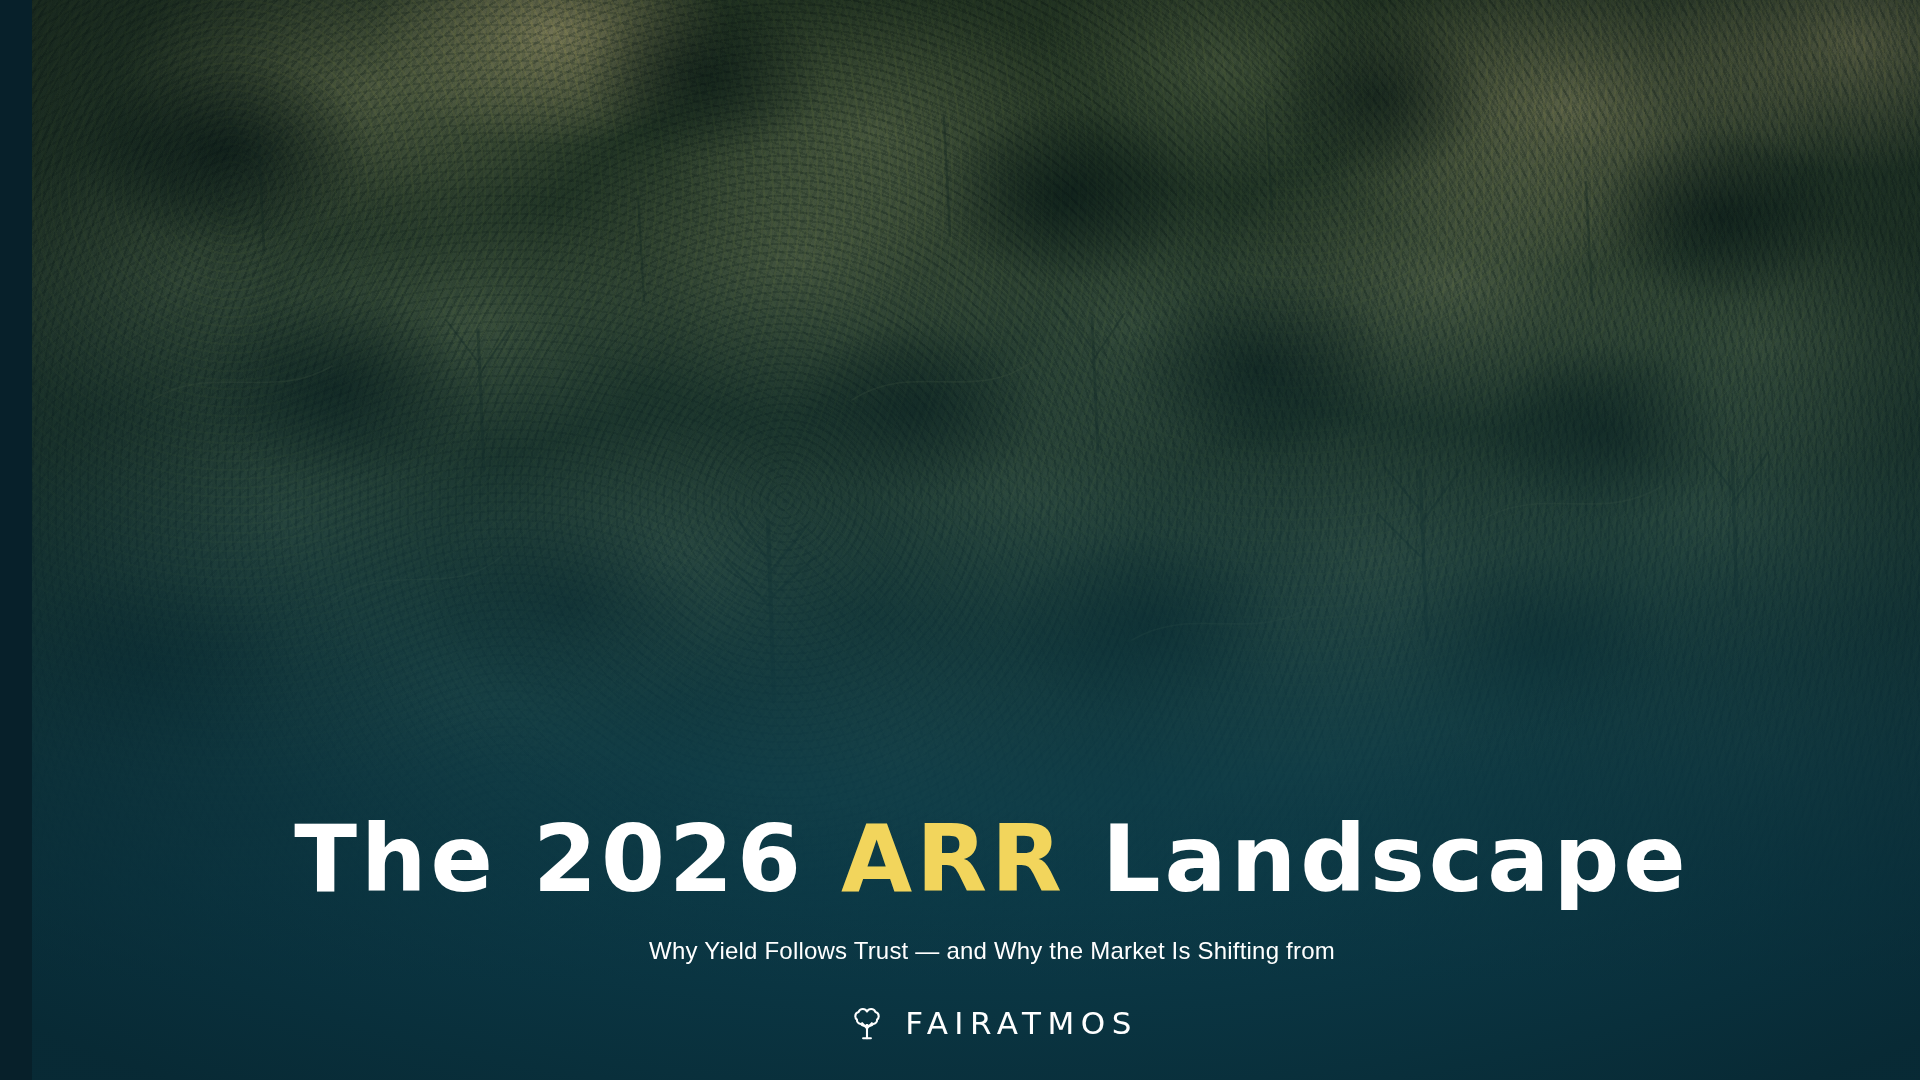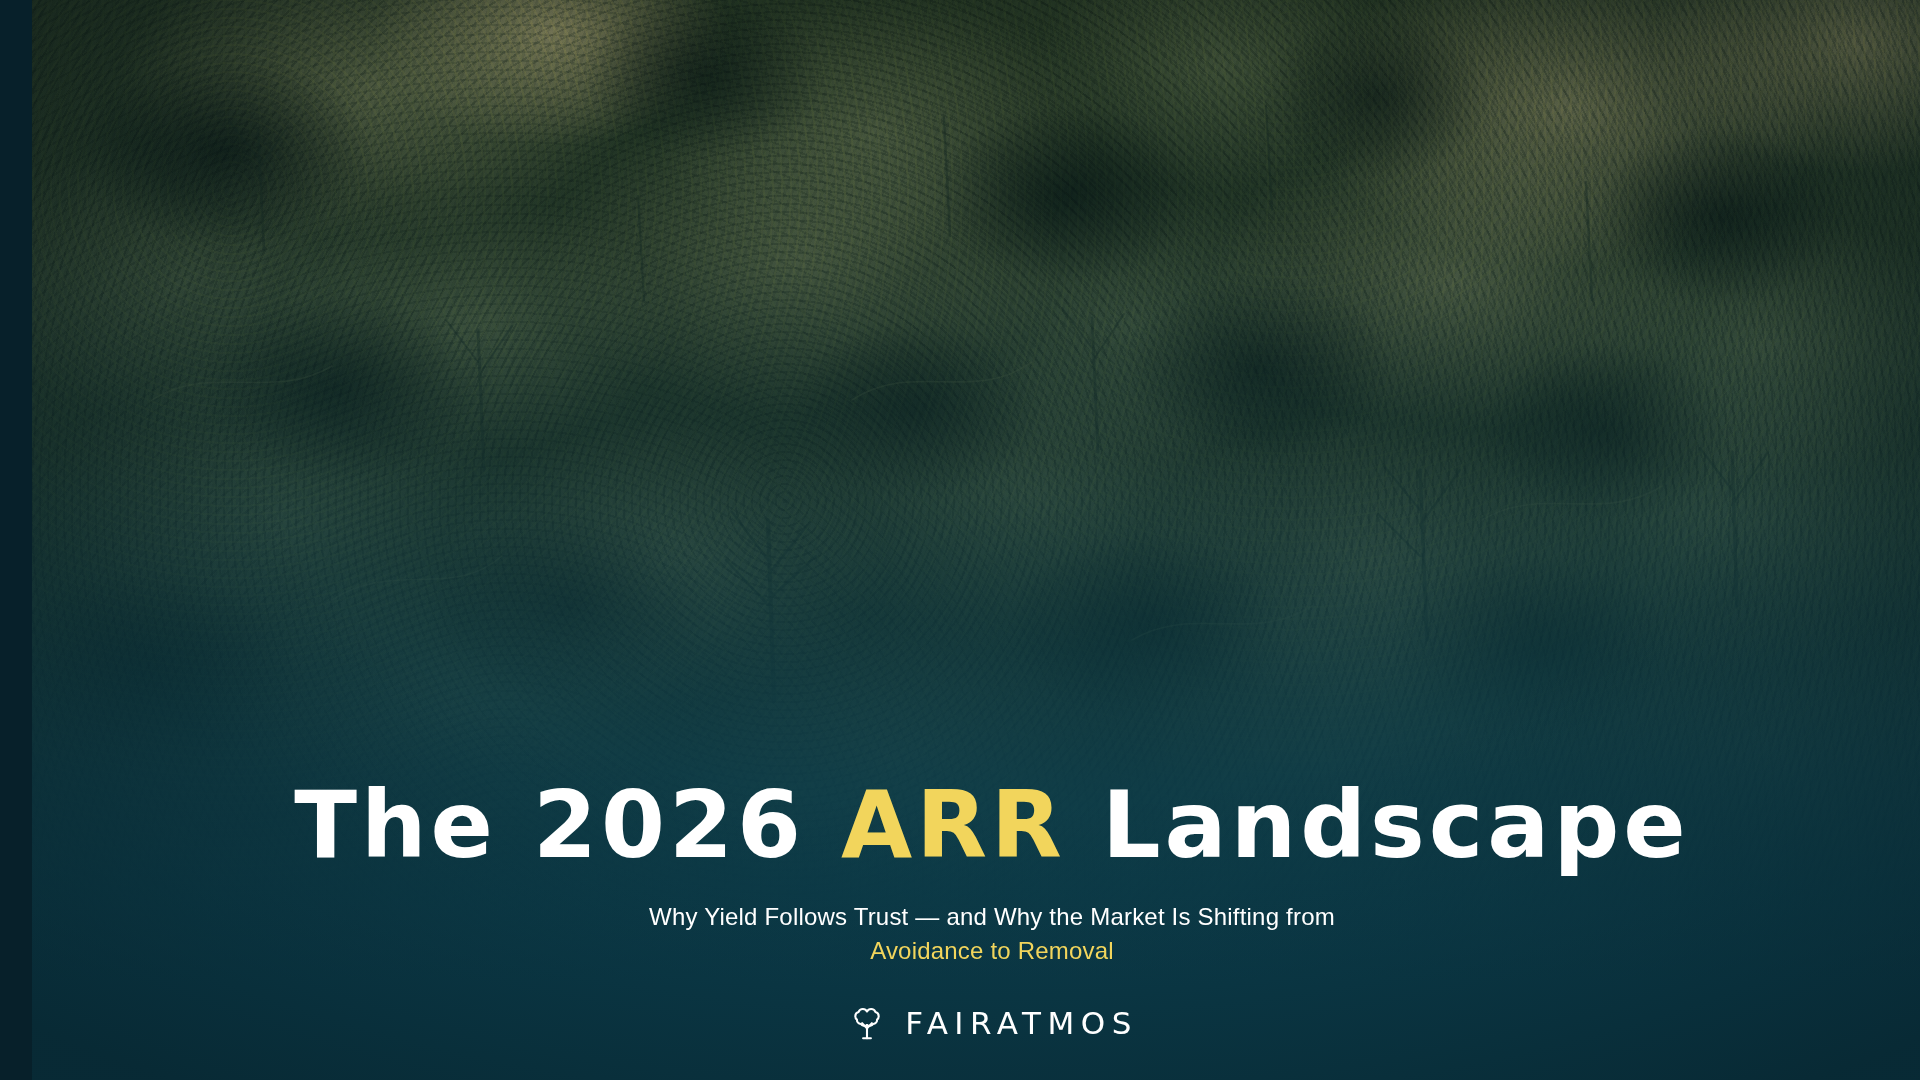--- a/index.html
+++ b/index.html
@@ -207,21 +207,21 @@
     </svg>
   </div>
 
   <div class="teal-grade"></div>
   <div class="vignette"></div>
 
   <div class="content">
 
     <h1 class="headline"><span>The 2026 </span><span class="accent">ARR</span><span> Landscape</span></h1>
 
-    <p class="subtitle"><span>Why Yield Follows Trust — and Why the Market Is Shifting from</span><br><span class="accent">Avoidance to Removal</span></p>
+    <p class="subtitle"><span>Why Yield Follows Trust — and Why the Market Is Shifting from</span><br></p>
 
     <div class="logo">
       <svg class="logo-mark" width="42" height="42" viewBox="0 0 42 42">
         <g fill="none" stroke="#ffffff" stroke-width="2.1" stroke-linecap="round" stroke-linejoin="round">
           <path d="M12.6 10.0
                    a4.5 4.5 0 0 1 4.2 -3.0
                    a4.6 4.6 0 0 1 4.2 2.5
                    a4.6 4.6 0 0 1 4.2 -2.5
                    a4.5 4.5 0 0 1 4.2 3.0
                    a4.4 4.4 0 0 1 3.3 4.2

